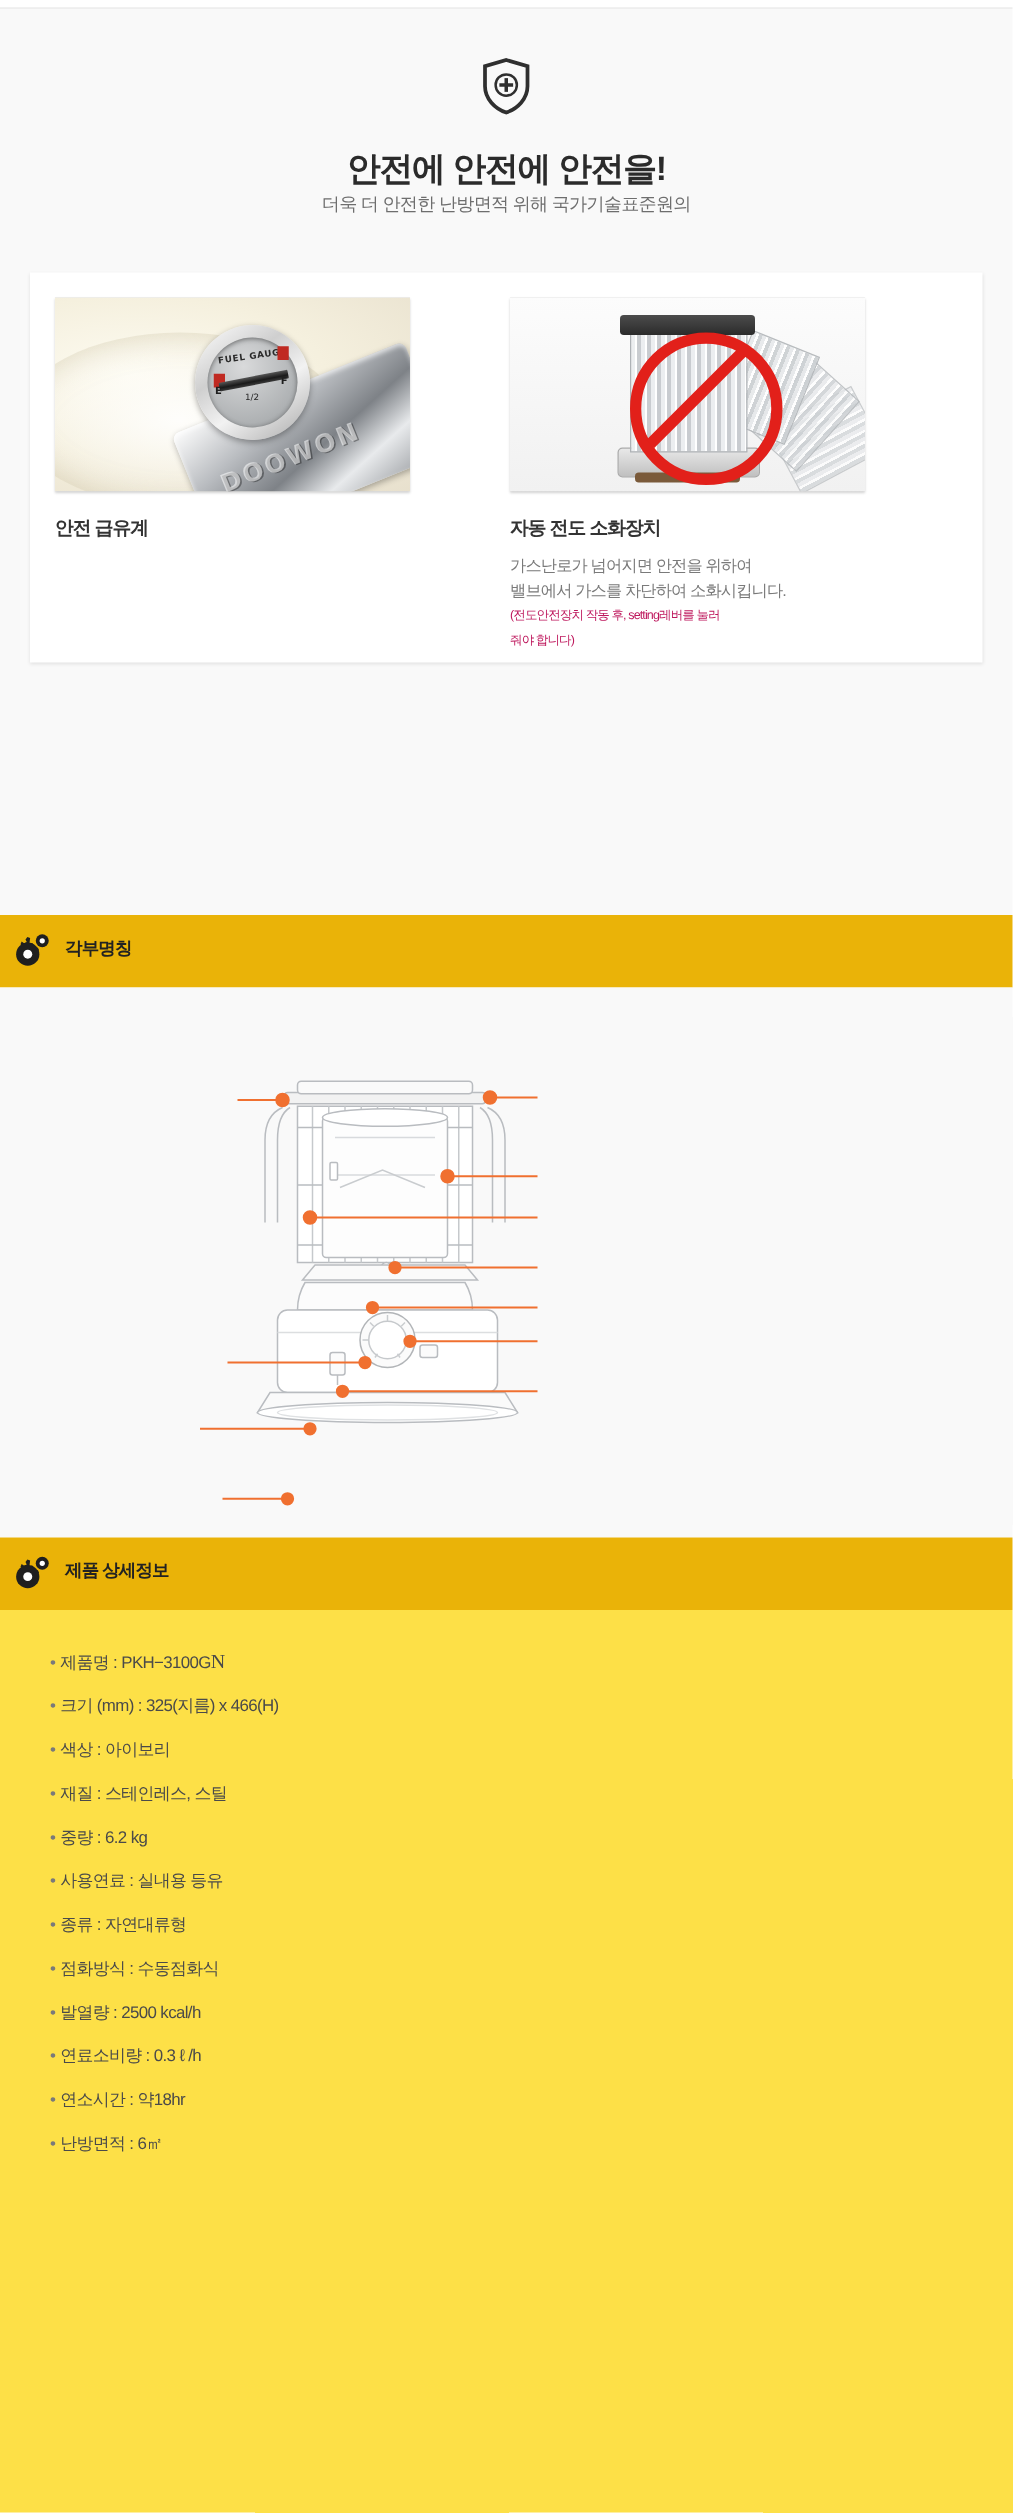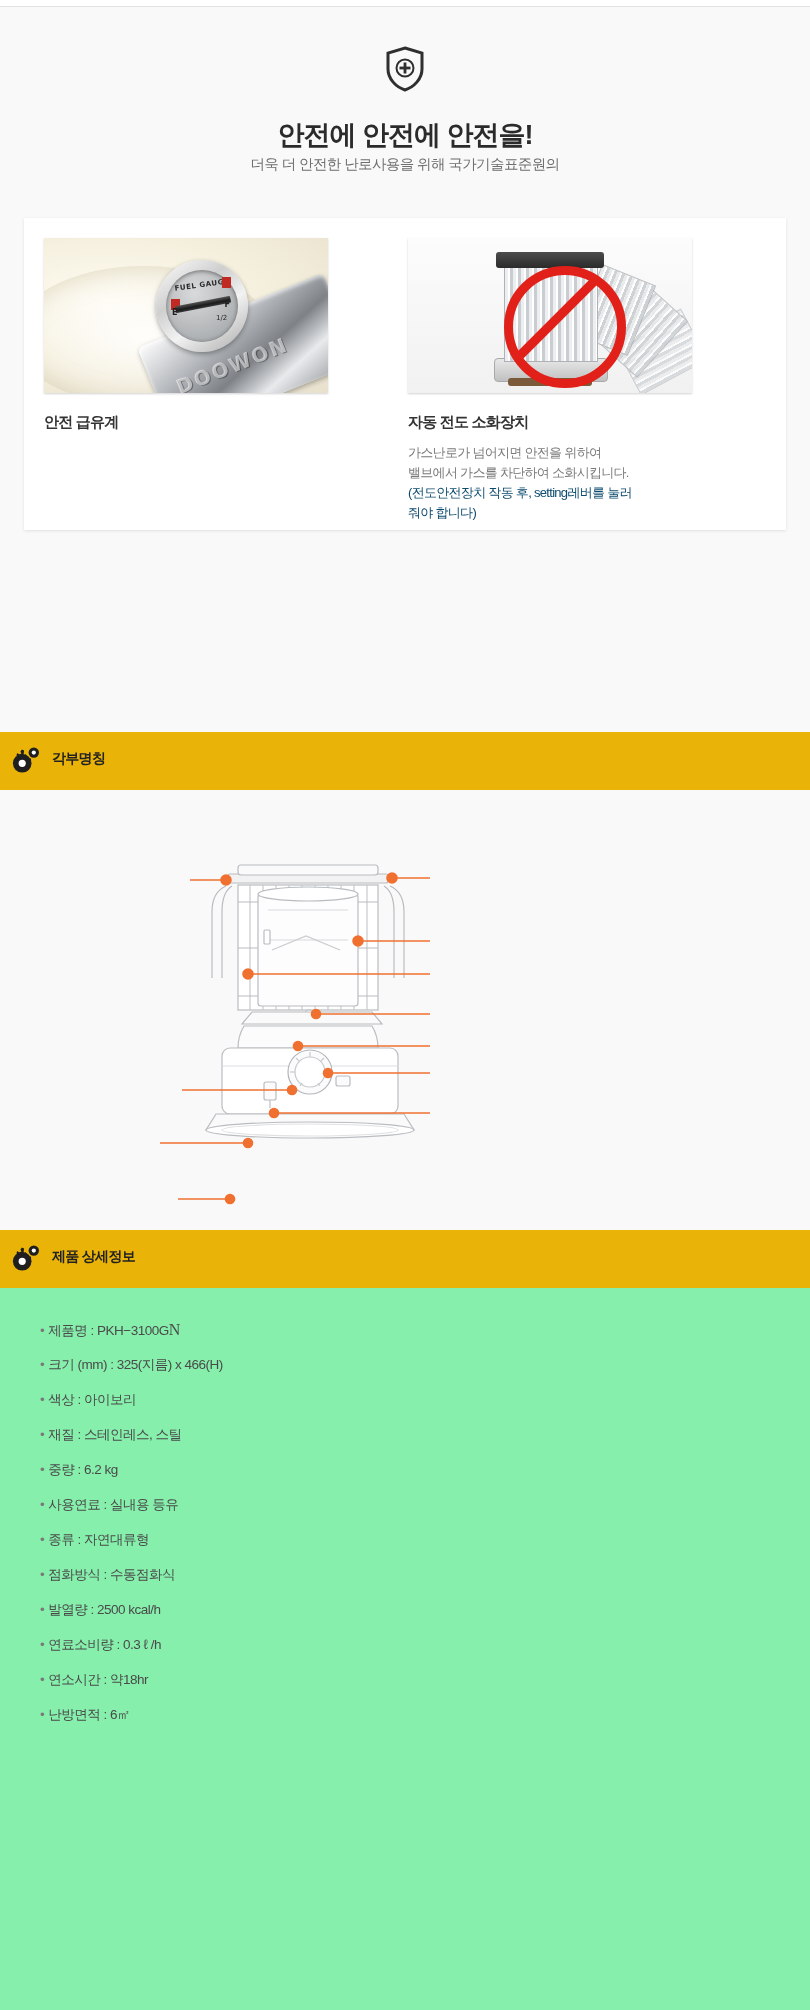--- a/index.html
+++ b/index.html
@@ -87,24 +87,24 @@
   }
   .feature-desc {
     margin-top: 11px;
     font-size: 13px;
     line-height: 20px;
     letter-spacing: -0.7px;
     color: #7a7a7a;
     white-space: pre-line;
   }
   .feature-note {
-    font-size: 13px;
+    font-size: 10px;
     line-height: 20px;
     letter-spacing: -0.7px;
-    color: #0c4a6e;
+    color: #be185d;
     white-space: pre-line;
   }
 
   
   
   .ph-gauge-bg {
     position: absolute; inset: 0;
     background:
       radial-gradient(ellipse 120% 90% at 22% 40%, #fdfbf1 0%, #f5f0de 45%, #e6decb 100%);
   }
@@ -141,21 +141,20 @@
   .ph-gauge-face .tick-e,
   .ph-gauge-face .tick-f {
     position: absolute; font-size: 8px; color: #1f1f1f; font-weight: bold;
     font-family: "DejaVu Sans", sans-serif;
   }
   .ph-gauge-face .tick-e { left: 6px; top: 38px; }
   .ph-gauge-face .tick-f { right: 8px; top: 30px; }
   .ph-gauge-face .tick-h {
     position: absolute; left: 30px; top: 44px; font-size: 7px; color: #252525;
     font-family: "DejaVu Sans", sans-serif;
-    margin-left: 20px;
   }
   .ph-gauge-face .redl, .ph-gauge-face .redr {
     position: absolute; width: 9px; height: 11px; background: #c02a22;
   }
   .ph-gauge-face .redl { left: 5px; top: 29px; }
   .ph-gauge-face .redr { right: 7px; top: 7px; }
   .ph-chrome-bar {
     position: absolute; right: -20px; bottom: -10px;
     width: 200px; height: 96px;
     background: linear-gradient(160deg,#fdfdfd 0%, #b9bcc0 30%, #7e8287 55%, #e8eaec 75%, #9a9da1 100%);
@@ -240,21 +239,21 @@
     letter-spacing: -0.7px;
     color: #3c3c3c;
     white-space: nowrap;
   }
   .part-label.r { text-align: left; }
   .part-label.l { text-align: right; }
 
   
   .spec-section {
     position: absolute; left: 0; width: 810px;
-    background: #86efac;
+    background: #fde047;
   }
   .spec-list {
     position: absolute; left: 40px; top: 24px;
     list-style: none; margin: 0; padding: 0;
   }
   .spec-list li {
     font-size: 13.5px;
     letter-spacing: -0.5px;
     color: #4a4a4a;
     height: 35px;
@@ -278,21 +277,21 @@
         <path d="M21 3 L38 8 V24 C38 34 30 42 21 45 C12 42 4 34 4 24 V8 Z" fill="none" stroke="#2f2f2f" stroke-width="3"></path>
         <circle cx="21" cy="23" r="8.5" fill="none" stroke="#2f2f2f" stroke-width="2"></circle>
         <rect x="19.6" y="17.5" width="2.8" height="11" fill="#2f2f2f"></rect>
         <rect x="15.5" y="21.6" width="11" height="2.8" fill="#2f2f2f"></rect>
       </svg>
     </div>
 
     <h1 class="hero-title">안전에 안전에 안전을!</h1>
 
     <div class="hero-sub">
-      <div>더욱 더 안전한 난로사용을 위해 국가기술표준원의</div>
+      <div>더욱 더 안전한 난방면적 위해 국가기술표준원의</div>
     </div>
 
     <div class="feature-card">
 
       <div class="feature left">
         <div class="photo">
           <div class="ph-gauge-bg"></div>
           <div class="ph-gauge-swirl"></div>
           <div class="ph-chrome-bar">
             <div class="emboss">DOOWON</div>

